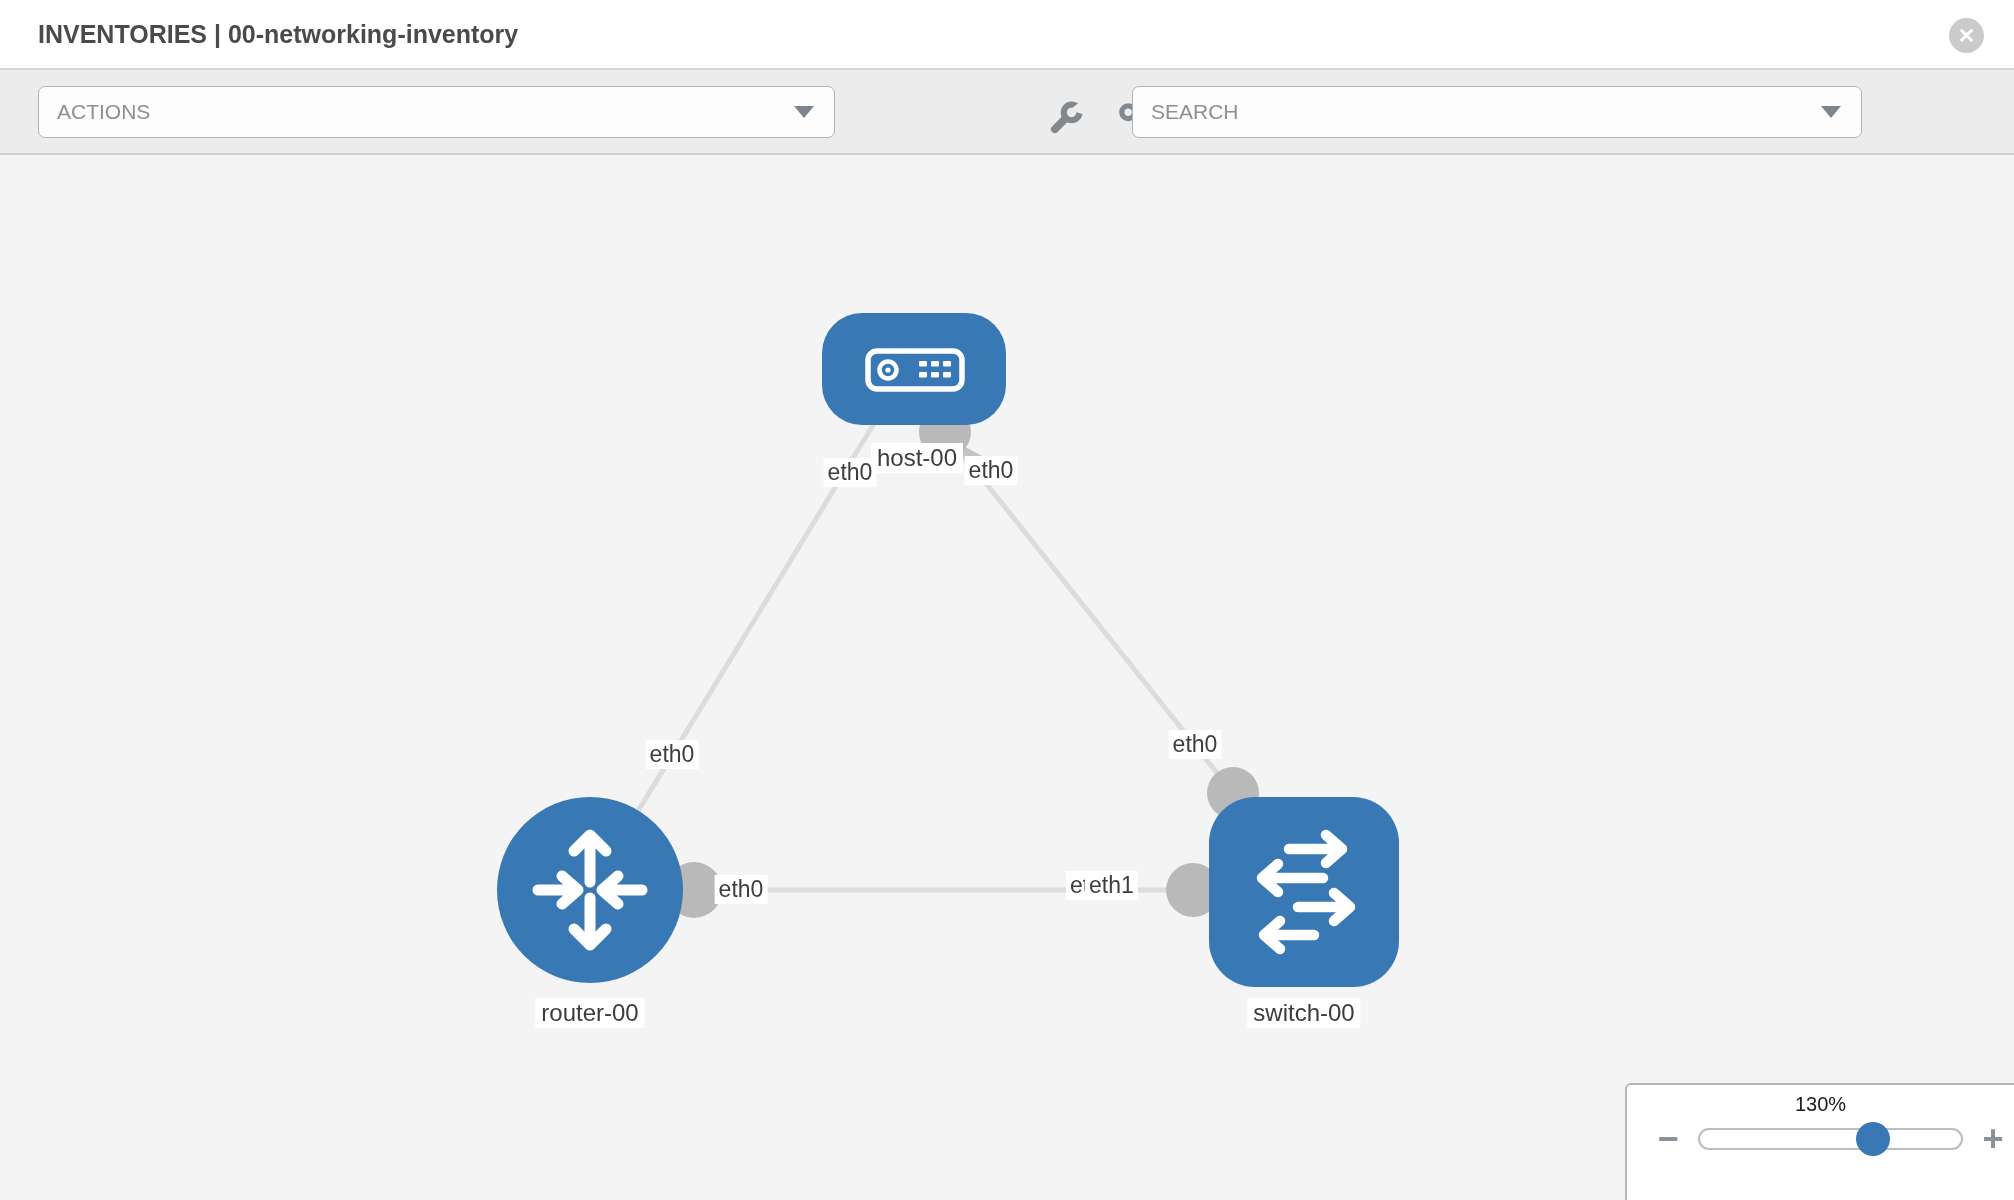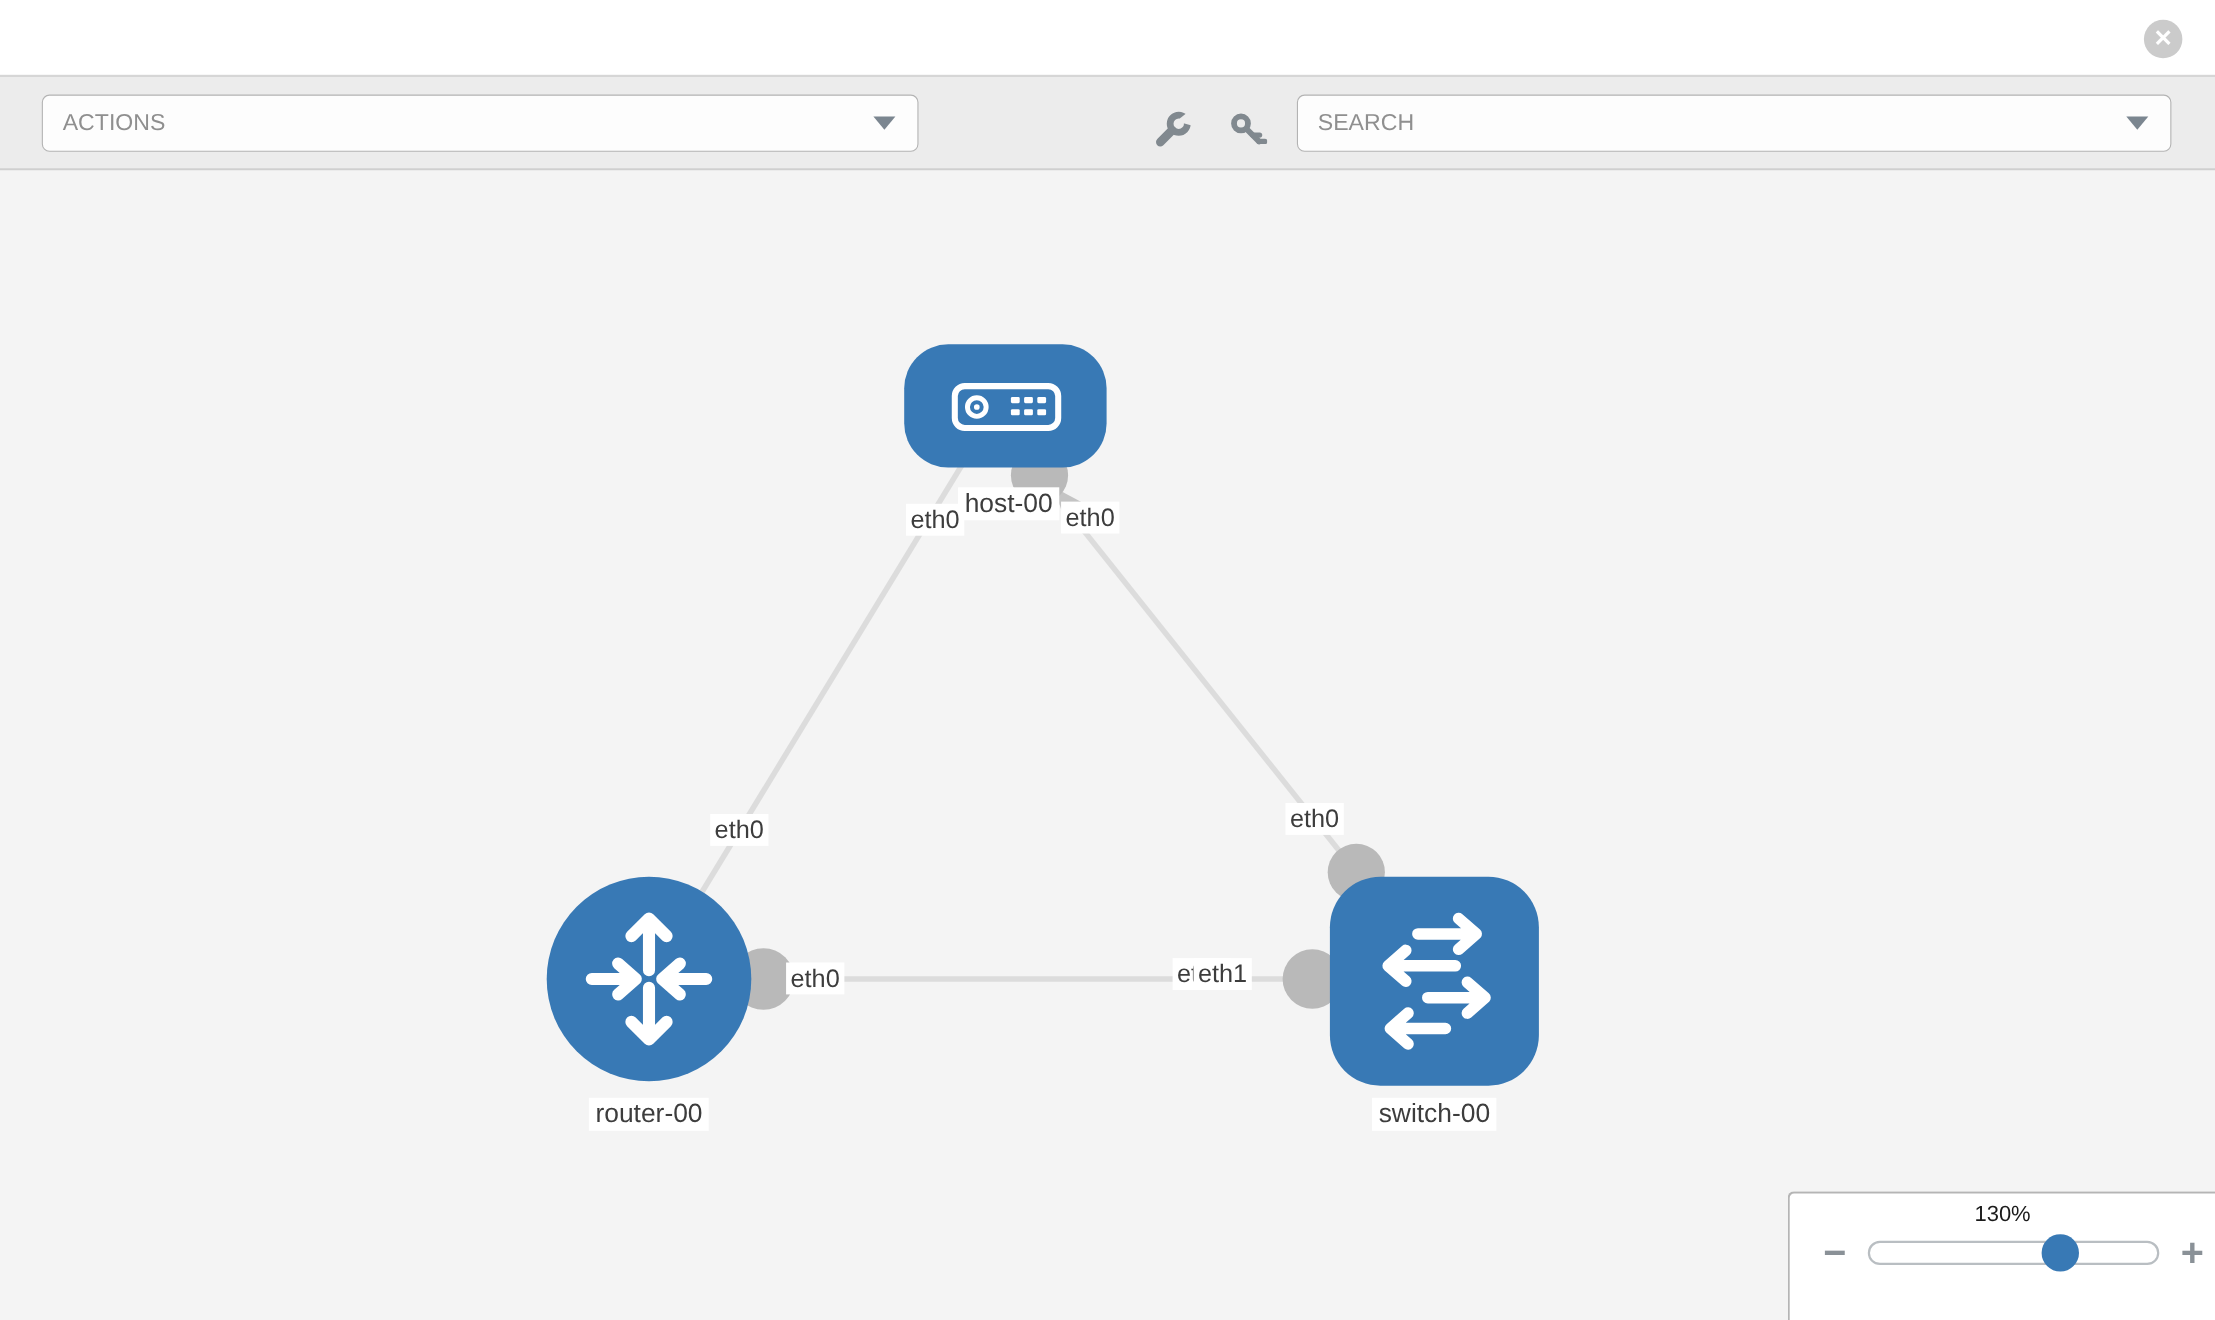--- a/index.html
+++ b/index.html
@@ -18,21 +18,21 @@
   
   .toolbar { height:85px; background:#ececec; border-bottom:2px solid #cfcfcf;
              display:flex; align-items:center; position:relative; }
   .dropdown { height:52px; background:#fdfdfd; border:1px solid #b3b3b3; border-radius:7px;
               display:flex; align-items:center; justify-content:space-between;
               padding:0 20px 0 18px; cursor:pointer; }
   .dropdown .ph { font-size:21px; color:#8f8f8f; }
   .caret { width:0; height:0; border-left:10px solid transparent;
            border-right:10px solid transparent; border-top:12px solid #7b8690; }
   .dd-actions { position:absolute; left:38px; top:16px; width:797px; }
-  .dd-search  { position:absolute; left:1179px; top:16px; width:795px; }
+  .dd-search  { position:absolute; left:1132px; top:16px; width:730px; }
   .tool-icon { position:absolute; top:26px; width:44px; height:44px; cursor:pointer;
                display:flex; align-items:center; justify-content:center; }
   .tool-icon.wrench { left:1044px; }
   .tool-icon.key    { left:1112px; }
 
   
   .canvas { position:relative; width:2014px; height:1045px; background:#f4f4f4; overflow:hidden; }
   .canvas svg.topo { position:absolute; left:0; top:0; }
 
   .node-label, .if-label { position:absolute; background:#ffffff; color:#3d3d3d;
@@ -53,20 +53,21 @@
               font-size:36px; font-weight:700; color:#8a9197; cursor:pointer; line-height:1; }
   .slider-track { position:relative; width:265px; height:22px; margin:0 13px;
                   background:#ffffff; border:2px solid #b9bec2; border-radius:12px; cursor:pointer; }
   .slider-thumb { position:absolute; left:156px; top:-8px; width:34px; height:34px;
                   border-radius:50%; background:#3879b5; cursor:grab; }
 </style>
 </head>
 <body>
 
 <div class="header">
+  <div class="page-title">INVENTORIES | 00-networking-inventory</div>
   <div class="close-btn">
     <span>✕</span>
   </div>
 </div>
 
 <div class="toolbar">
   <div class="dropdown dd-actions">
     <span class="ph">ACTIONS</span>
     <span class="caret"></span>
   </div>

